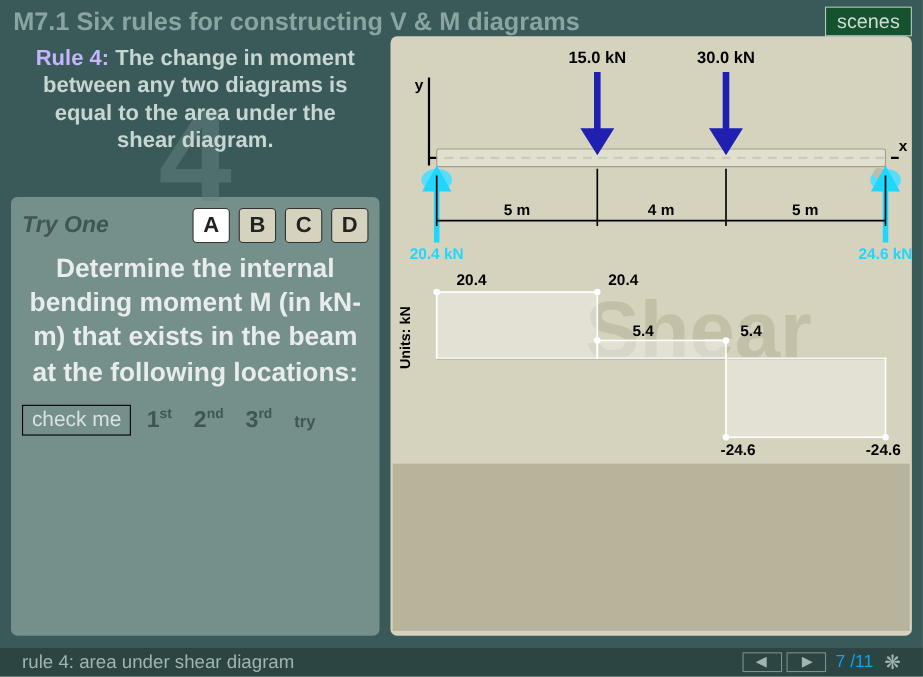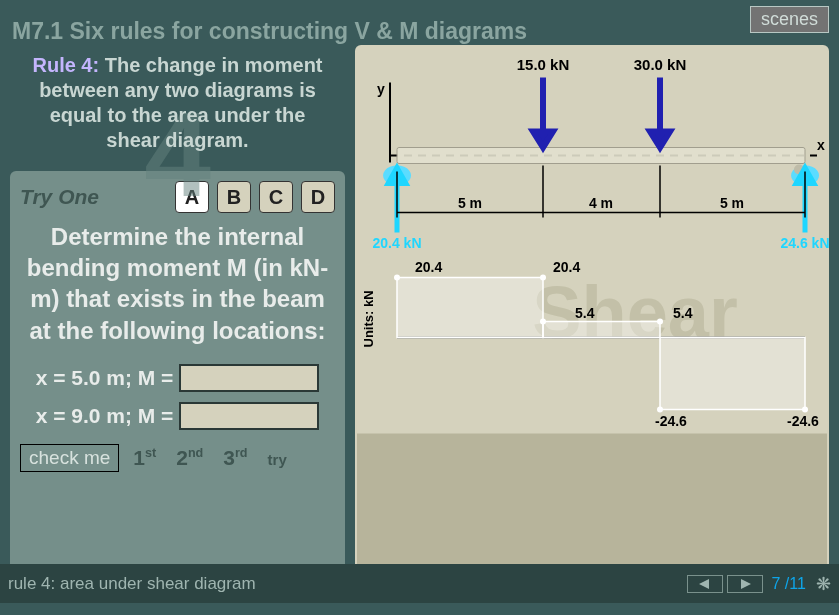--- a/index.html
+++ b/index.html
@@ -15,25 +15,24 @@
 .header {
   display: flex;
   justify-content: space-between;
   align-items: flex-start;
   padding: 6px 10px 0 12px;
 }
 .title {
   font-size: 23px;
   font-weight: bold;
   color: #8aa5a0;
-  margin-top: 12px;
 }
 .scenes-btn {
   border: 1px solid #b8c8c4;
-  background: #737373;
+  background: #14532d;
   color: #d0dcd8;
   font-size: 18px;
   padding: 2px 10px;
   cursor: pointer;
 }
 .main {
   display: flex;
   padding: 0 10px;
   gap: 10px;
   height: 545px;
@@ -67,21 +66,21 @@
   line-height: 1.25;
 }
 .rule-label {
   color: #c4b5fd;
 }
 .try-panel {
   background: #758f8a;
   border-radius: 6px;
   padding: 10px;
   flex: 1;
-  margin-top: 4px;
+  margin-top: 24px;
 }
 .try-header {
   display: flex;
   align-items: center;
   justify-content: space-between;
   margin-bottom: 8px;
 }
 .try-title {
   font-style: italic;
   font-weight: bold;
@@ -161,28 +160,28 @@
   background: #d5d2bd;
   border-radius: 6px;
   position: relative;
 }
 .right-col svg {
   width: 100%;
   height: 100%;
 }
 .footer {
   position: absolute;
-  bottom: 12px;
+  bottom: 0;
   left: 0;
   right: 0;
-  height: 39px;
+  height: 26px;
   background: #2c4442;
   display: flex;
   align-items: center;
-  padding: 0 8px;
+  padding: 0 20px;
   color: #9fb5b0;
   font-size: 17px;
 }
 .footer-rule { flex: 1; }
 .nav-btn {
   border: 1px solid #7a918c;
   background: transparent;
   width: 36px;
   height: 18px;
   margin: 0 2px;
@@ -226,30 +225,20 @@
         <div class="try-title">Try One</div>
         <div class="try-buttons">
           <button class="try-btn active">A</button>
           <button class="try-btn inactive">B</button>
           <button class="try-btn inactive">C</button>
           <button class="try-btn inactive">D</button>
         </div>
       </div>
       <div class="prompt">Determine the internal bending moment M (in kN-m) that exists in the beam at the following locations:</div>
 
-      <div class="inputs-area">
-        <div class="input-row">
-          <span class="input-label">x = 5.0 m;  M =</span>
-          <input class="input-field" value="" style="">
-        </div>
-        <div class="input-row">
-          <span class="input-label">x = 9.0 m;  M =</span>
-          <input class="input-field" value="" style="">
-        </div>
-      </div>
 
       <div class="check-row">
         <button class="check-btn">check me</button>
         <div class="try-counter">
           <span class="ord" style="font-size:21px"><span>1</span><sup>st</sup></span>
           <span class="ord" style="font-size:21px"><span>2</span><sup>nd</sup></span>
           <span class="ord" style="font-size:21px"><span>3</span><sup>rd</sup></span>
           <span class="try-word">try</span>
         </div>
       </div>

